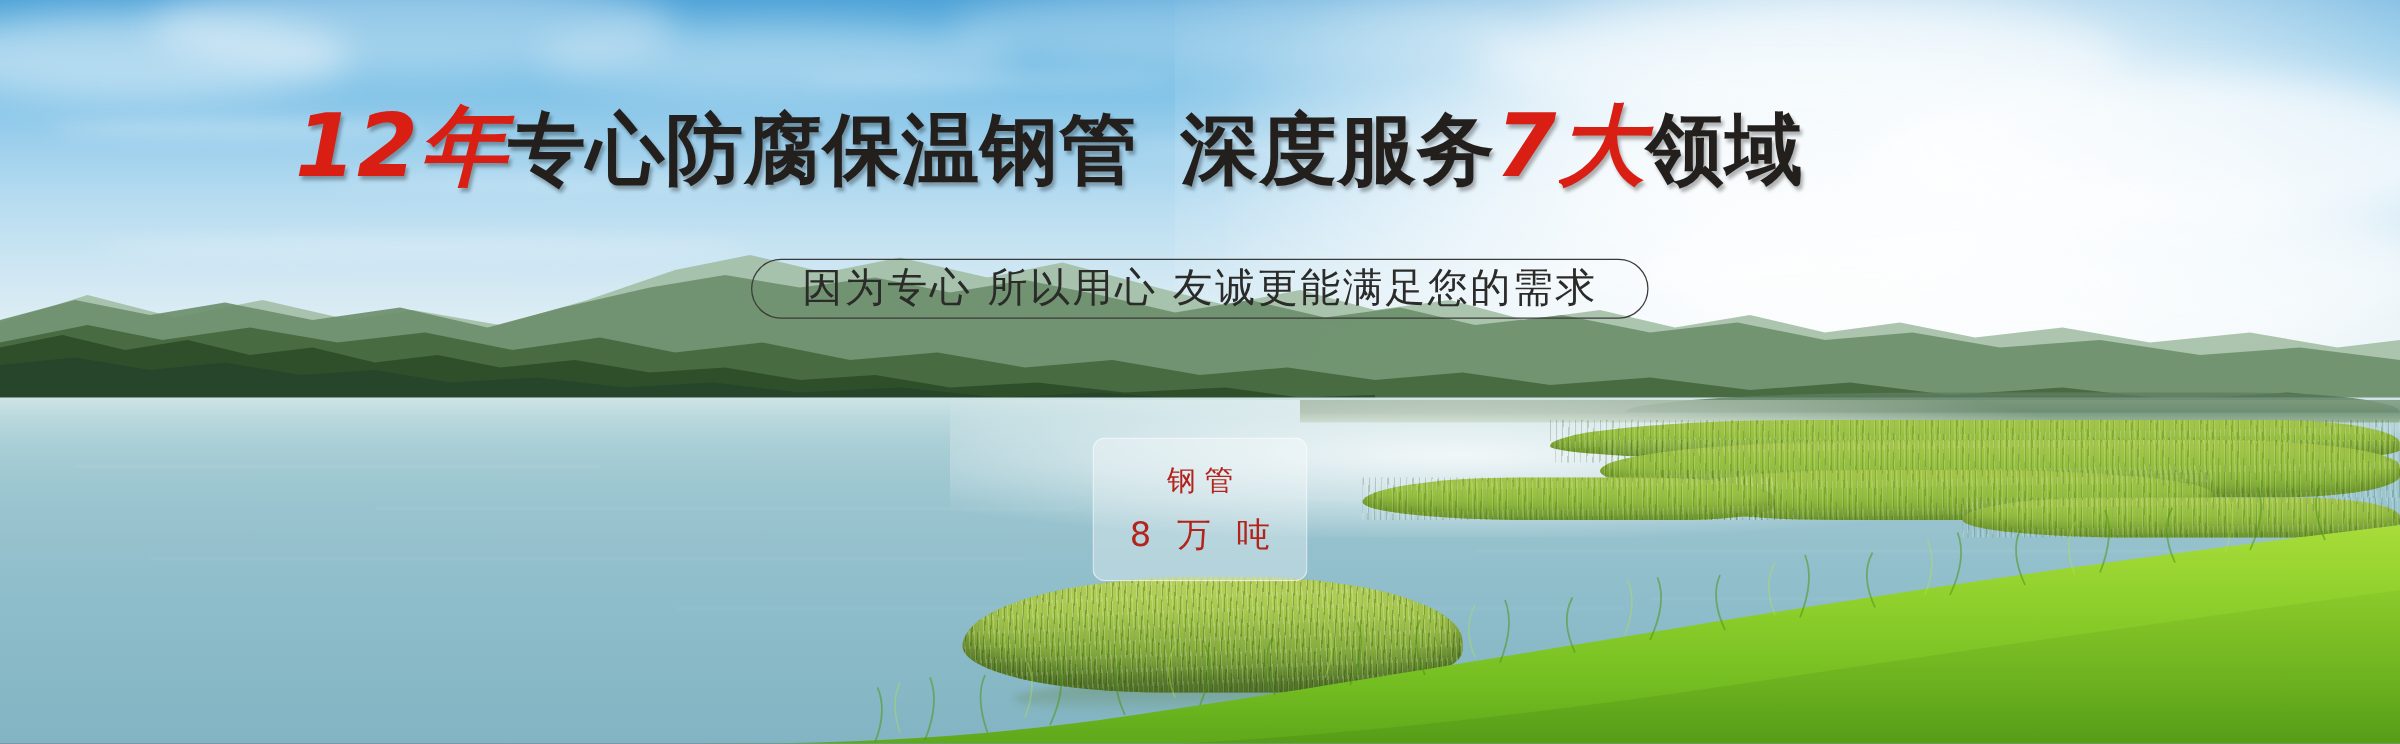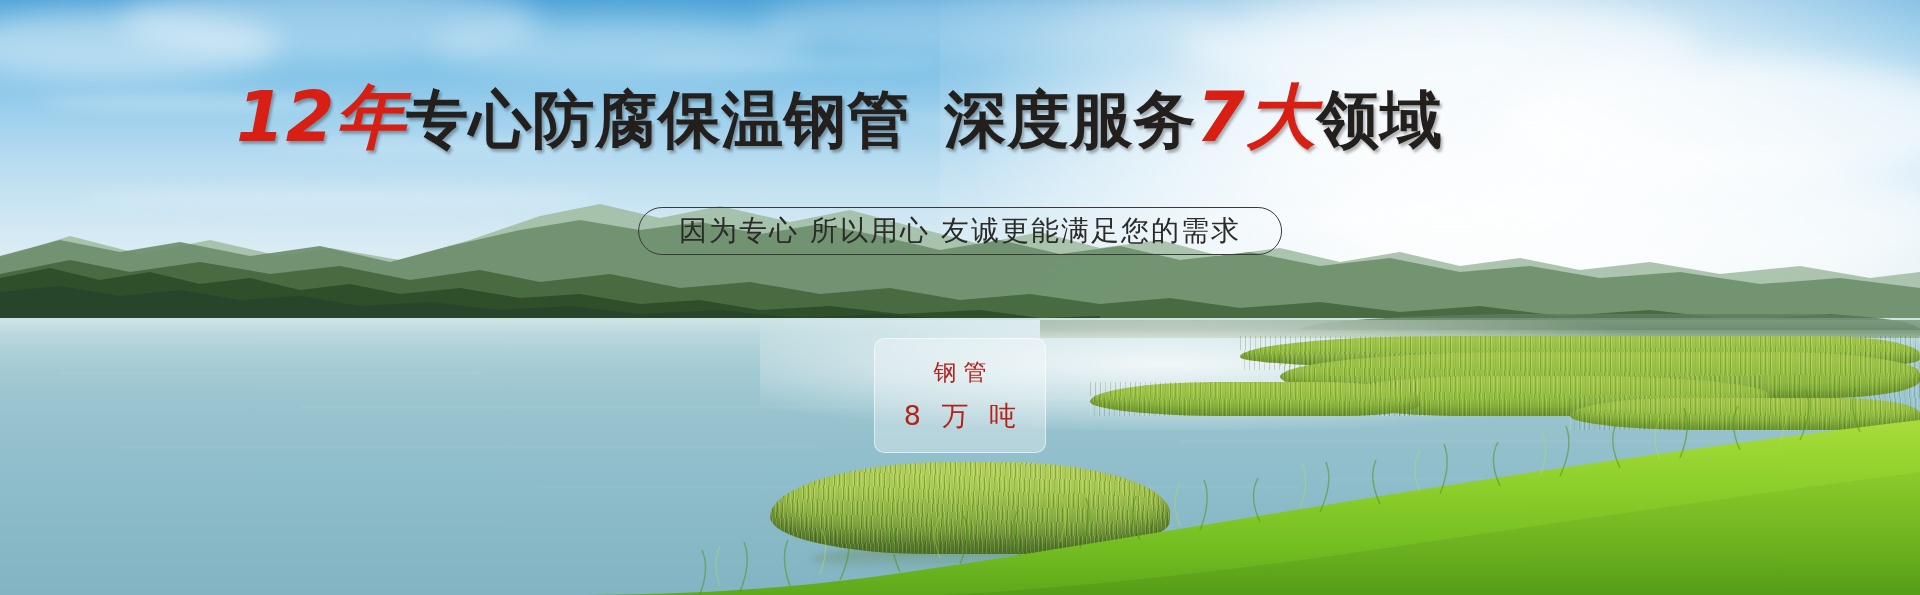--- a/index.html
+++ b/index.html
@@ -192,30 +192,30 @@
   
   .subtitle{
     position:absolute; left:50%; top:207px;
     transform:translateX(-50%);
     height:48px;
     padding:0 40px;
     border:1px solid #3a3a38;
     border-radius:26px;
     display:flex; align-items:center; justify-content:center;
     color:#2b2b29;
-    font-size:28px;
+    font-size:32px;
     letter-spacing:2px;
     white-space:nowrap;
     font-family:"DejaVu Sans","Liberation Sans",sans-serif;
     background:transparent;
   }
 
   
   .cards{
-    position:absolute; left:50%; top:338px;
+    position:absolute; left:50%; top:350px;
     transform:translateX(-50%);
     display:flex;
     gap:36px;
   }
   .card{
     width:172px; height:115px;
     border-radius:10px;
     background:rgba(255,255,255,0.32);
     border:1px solid rgba(255,255,255,0.55);
     display:flex; flex-direction:column;

